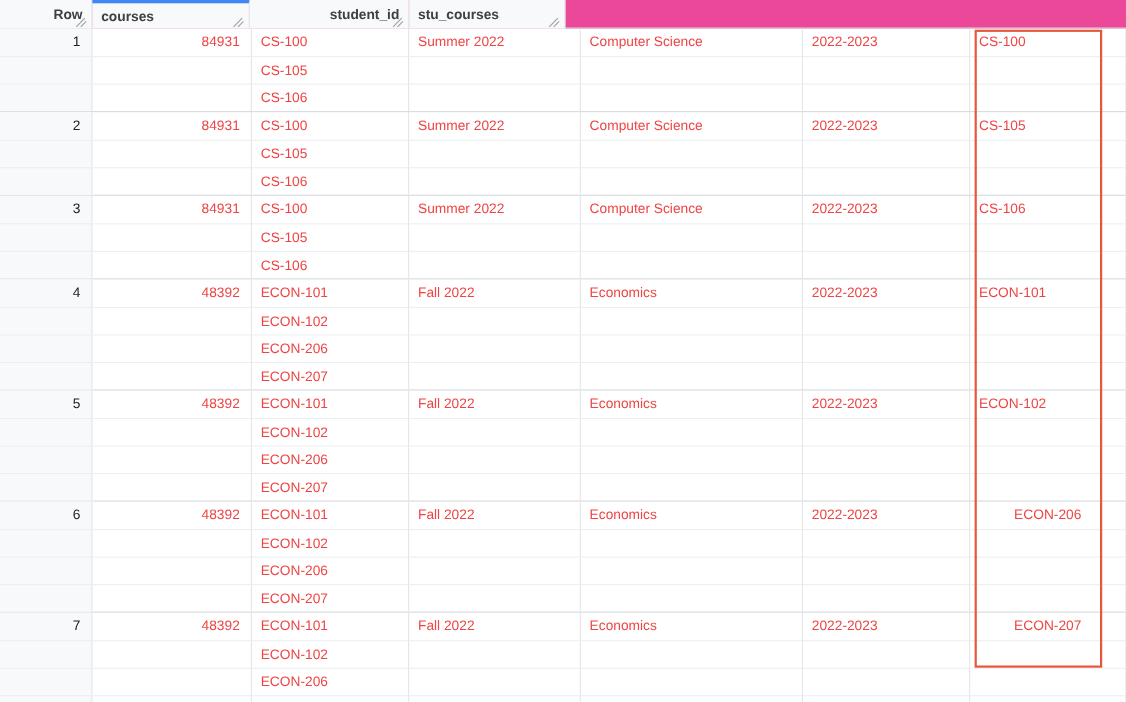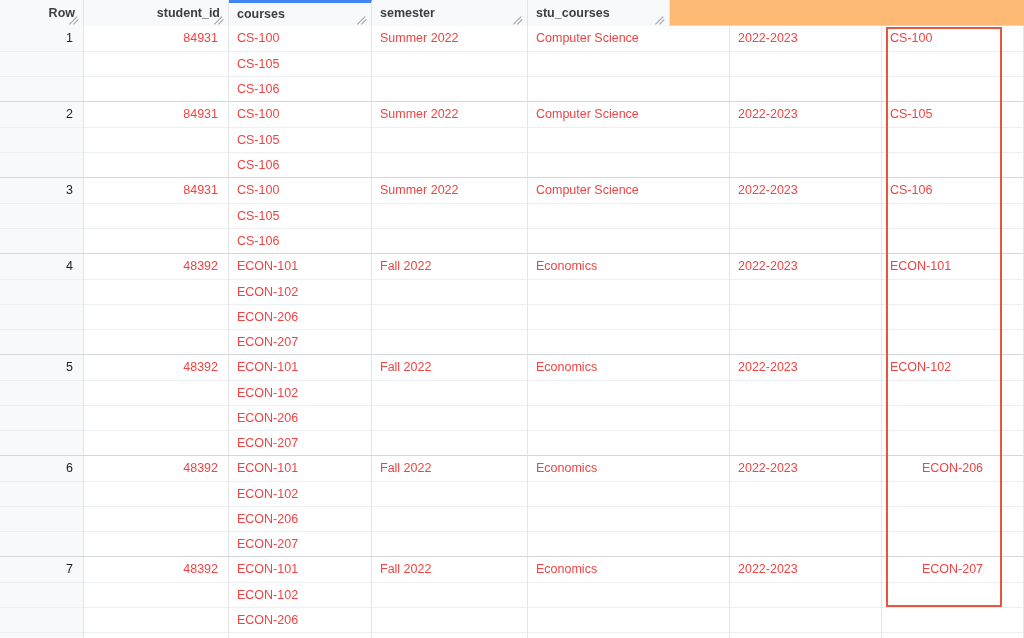--- a/index.html
+++ b/index.html
@@ -16,23 +16,22 @@
     position: relative;
     width: 1024px;
     height: 638px;
     background: #ffffff;
   }
 
   
   .thead {
     display: flex;
     height: 26px;
-    background: #fdba74;
+    background: #ec4899;
     border-bottom: 1px solid #d6d9dc;
-    align-items: center;
   }
 
   .th {
     position: relative;
     height: 26px;
     display: flex;
     align-items: center;
     font-size: 12.5px;
     font-weight: bold;
     color: #3c4043;
@@ -119,36 +118,29 @@
 <div id="grid">
 
   <div class="thead">
       <div class="th align-right" style="width: 84px; min-width: 84px;">
         <span class="lbl">Row</span>
         <span class="rs">
           <i></i>
           <i></i>
         </span>
       </div>
-      <div class="th align-right" style="width: 145px; min-width: 145px;">
-        <span class="lbl">student_id</span>
-        <span class="rs">
-          <i></i>
-          <i></i>
-        </span>
-      </div>
       <div class="th selected" style="width: 143px; min-width: 143px;">
         <span class="lbl">courses</span>
         <span class="rs">
           <i></i>
           <i></i>
         </span>
       </div>
-      <div class="th" style="width: 156px; min-width: 156px;">
-        <span class="lbl">semester</span>
+      <div class="th align-right" style="width: 145px; min-width: 145px;">
+        <span class="lbl">student_id</span>
         <span class="rs">
           <i></i>
           <i></i>
         </span>
       </div>
       <div class="th" style="width: 142px; min-width: 142px;">
         <span class="lbl">stu_courses</span>
         <span class="rs">
           <i></i>
           <i></i>

